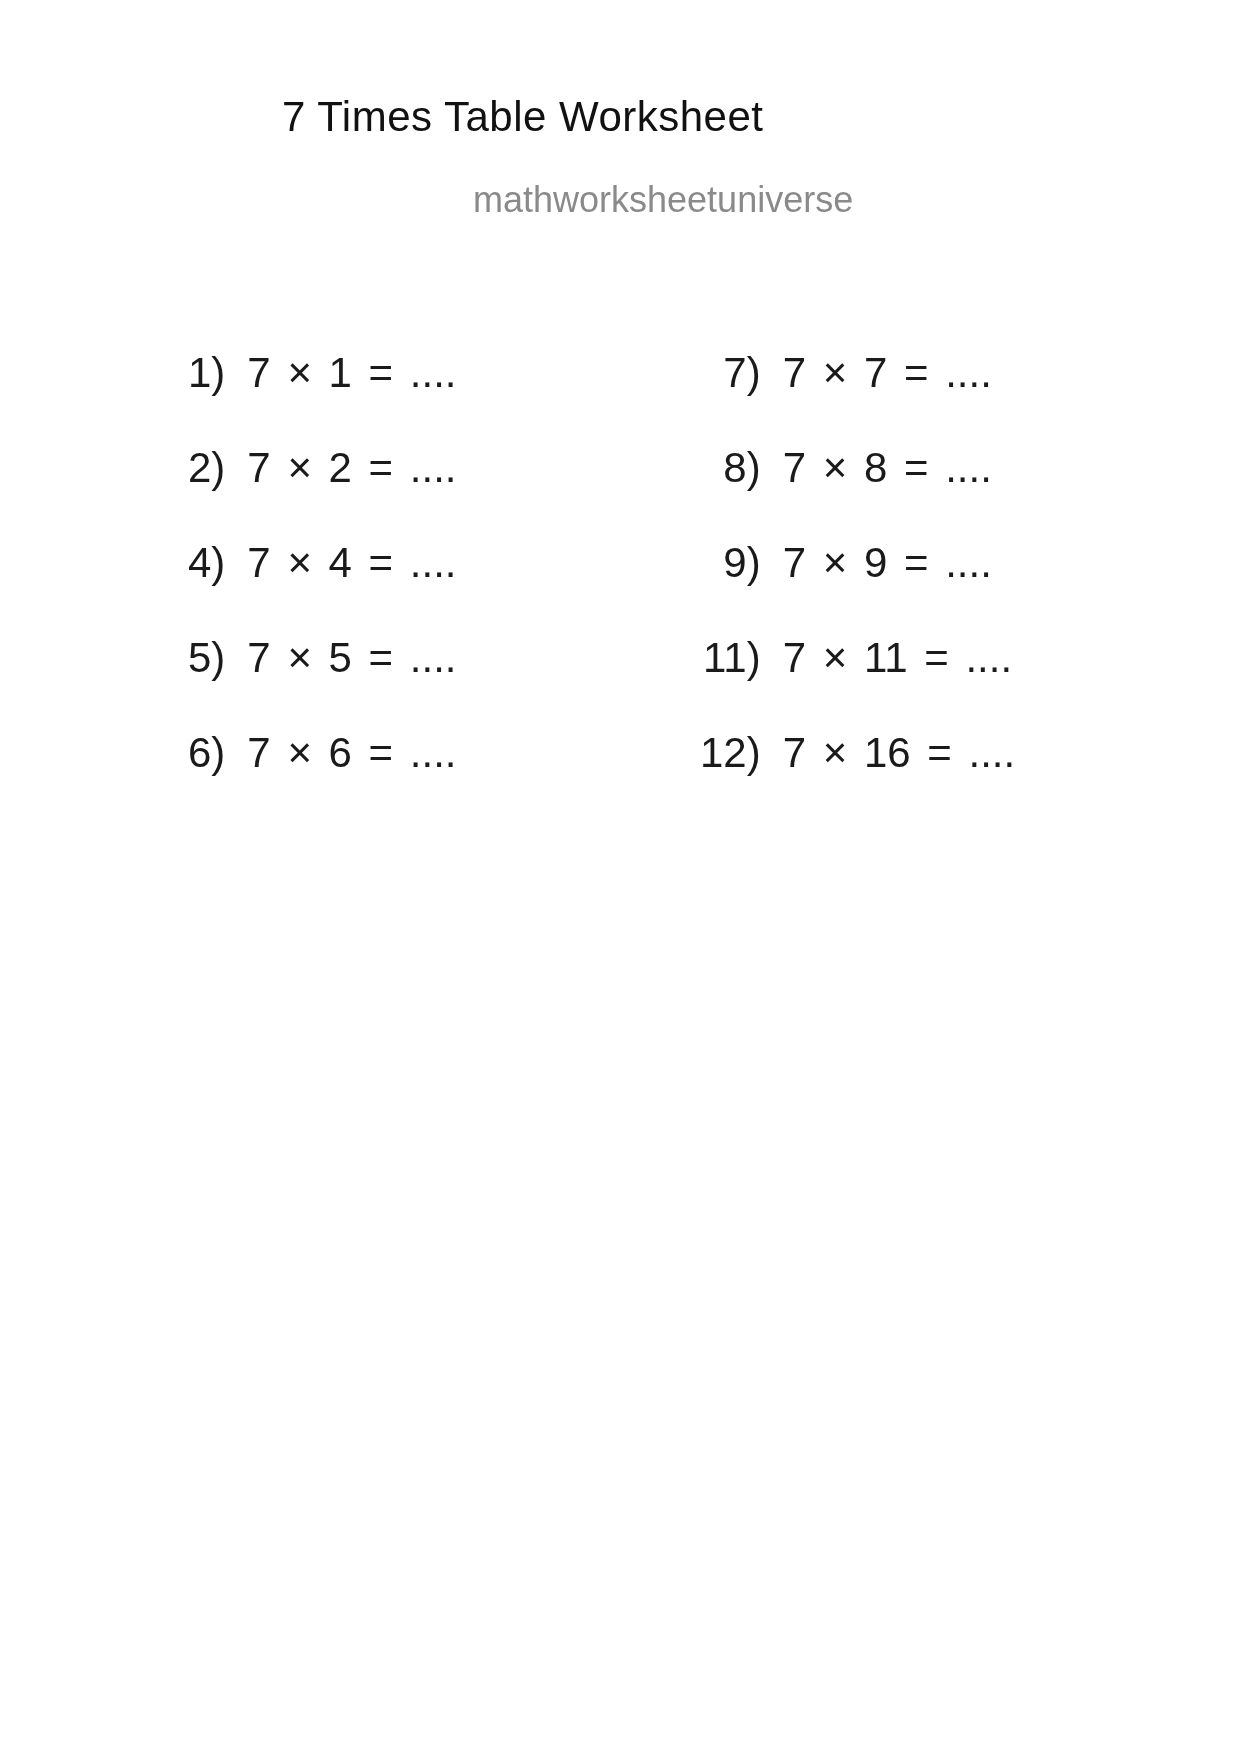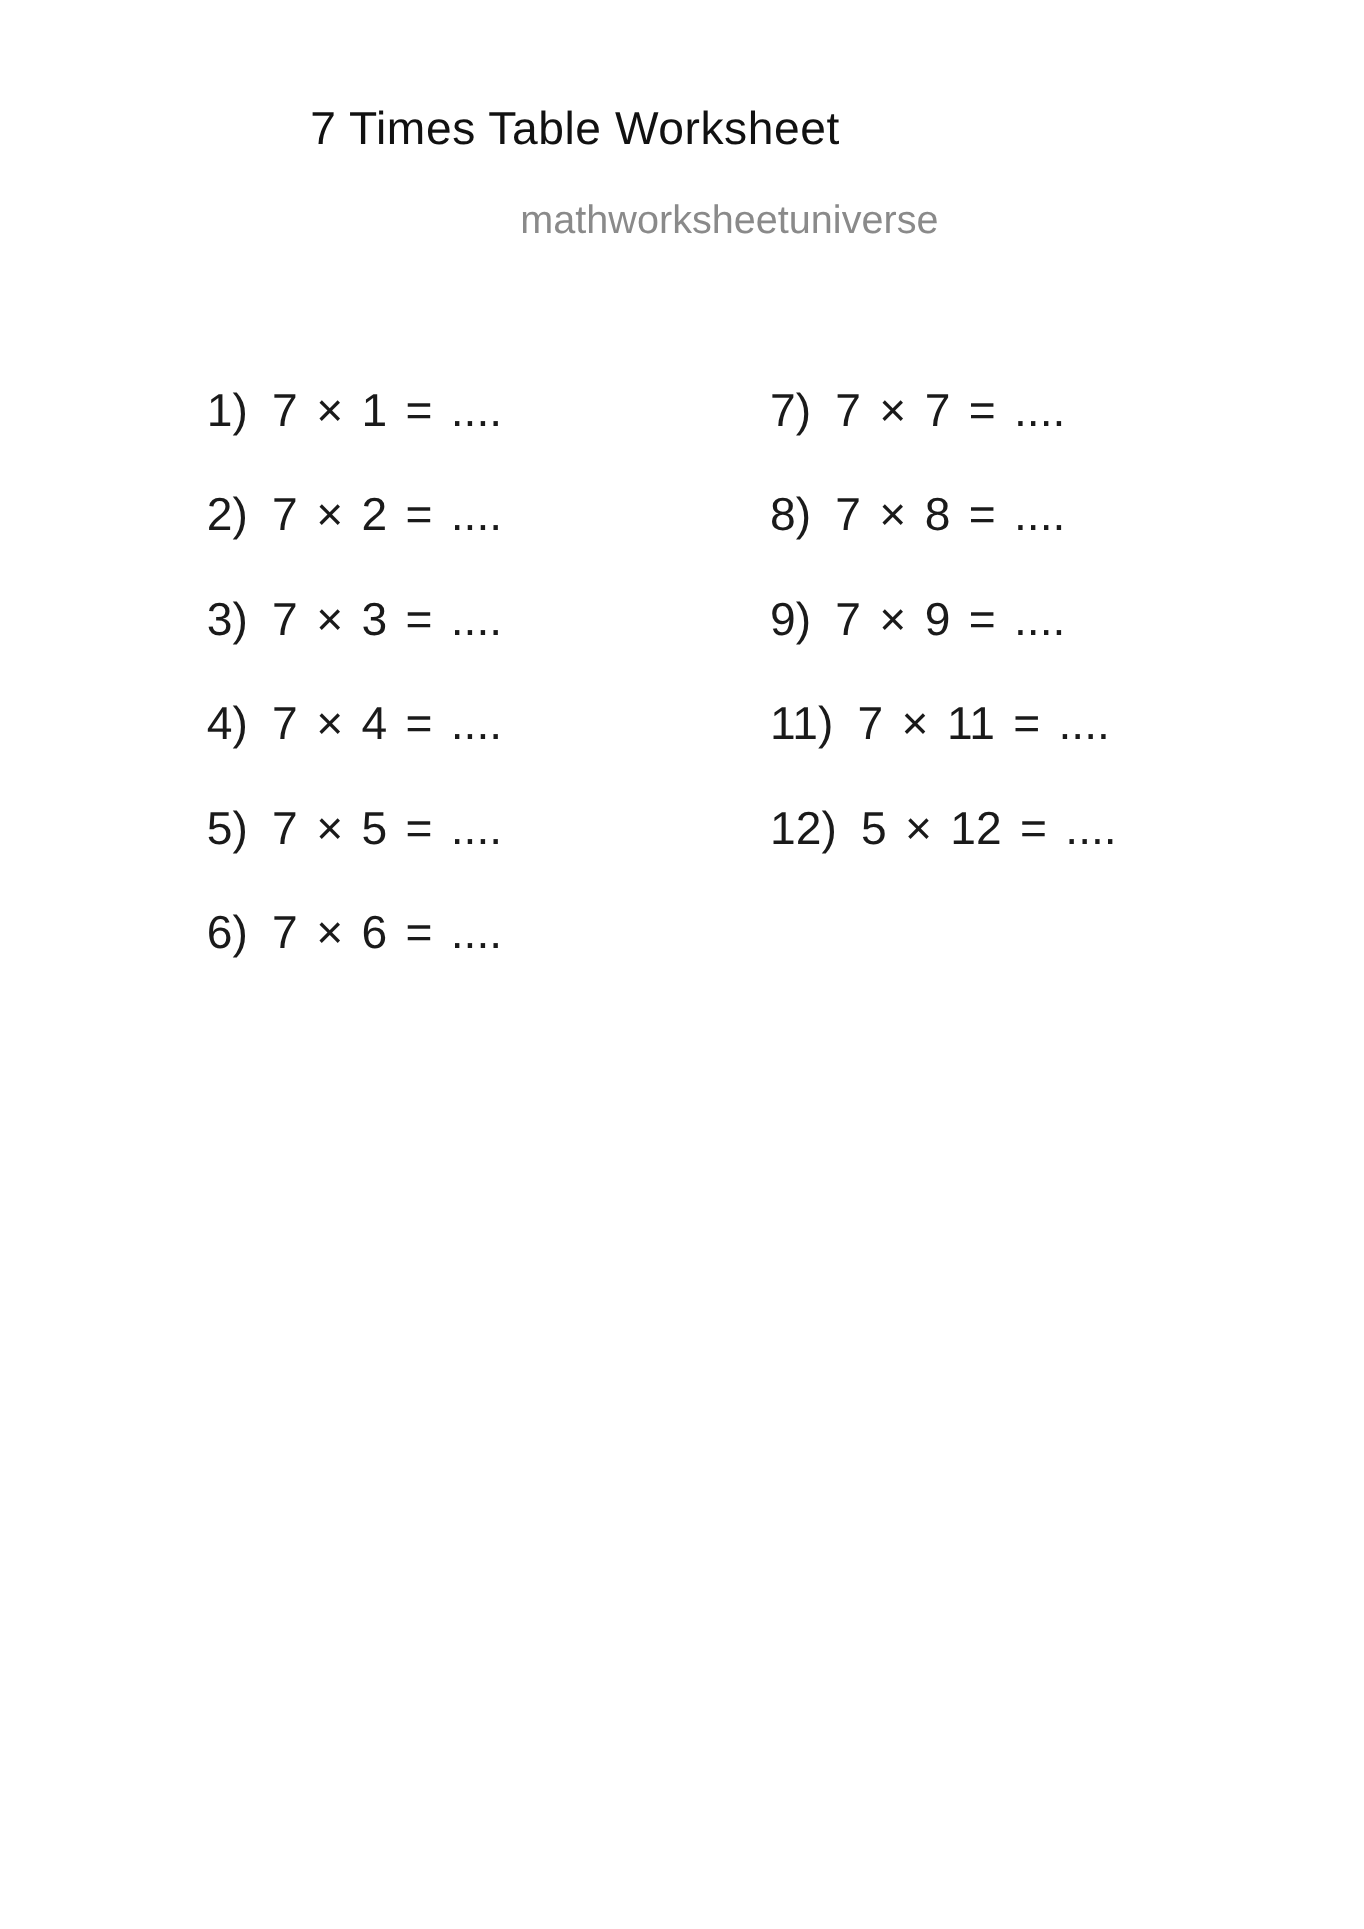--- a/index.html
+++ b/index.html
@@ -35,20 +35,21 @@
     font-size: 36px;
     line-height: 1;
     color: var(--subtitle-color, #8a8a8a);
     white-space: nowrap;
   }
   .col {
     position: absolute;
     top: 352px;
     display: flex;
     flex-direction: column;
+    align-items: center;
   }
   .col-left  { left: 188px; }
   .col-right { left: 700px; }
   .problem {
     height: 42px;
     line-height: 42px;
     margin-bottom: 53px;
     font-size: 42px;
     color: var(--text-color, #1a1a1a);
     white-space: nowrap;
@@ -72,23 +73,20 @@
   <div class="subtitle">mathworksheetuniverse</div>
 
   <div class="col col-left">
     <div class="problem">
       <span class="p-num">1)</span><span class="p-expr">7 × 1 = ....</span>
     </div>
     <div class="problem">
       <span class="p-num">2)</span><span class="p-expr">7 × 2 = ....</span>
     </div>
     <div class="problem">
-      <span class="p-num">3)</span><span class="p-expr">7 × 3 = ....</span>
-    </div>
-    <div class="problem">
       <span class="p-num">4)</span><span class="p-expr">7 × 4 = ....</span>
     </div>
     <div class="problem">
       <span class="p-num">5)</span><span class="p-expr">7 × 5 = ....</span>
     </div>
     <div class="problem">
       <span class="p-num">6)</span><span class="p-expr">7 × 6 = ....</span>
     </div>
   </div>
 
@@ -99,17 +97,17 @@
     <div class="problem">
       <span class="p-num">8)</span><span class="p-expr">7 × 8 = ....</span>
     </div>
     <div class="problem">
       <span class="p-num">9)</span><span class="p-expr">7 × 9 = ....</span>
     </div>
     <div class="problem">
       <span class="p-num">11)</span><span class="p-expr">7 × 11 = ....</span>
     </div>
     <div class="problem">
-      <span class="p-num">12)</span><span class="p-expr">5 × 12 = ....</span>
+      <span class="p-num">12)</span><span class="p-expr">7 × 16 = ....</span>
     </div>
   </div>
 
 </div>
 
 </body></html>

